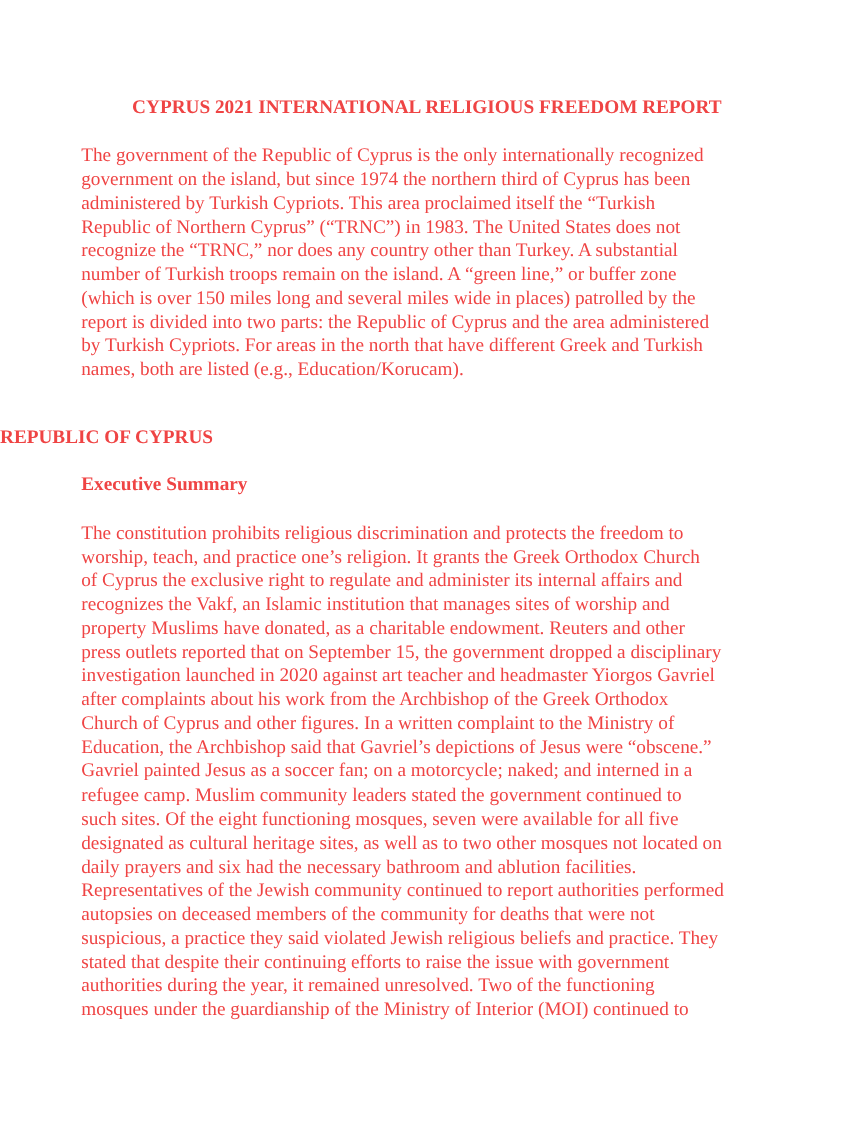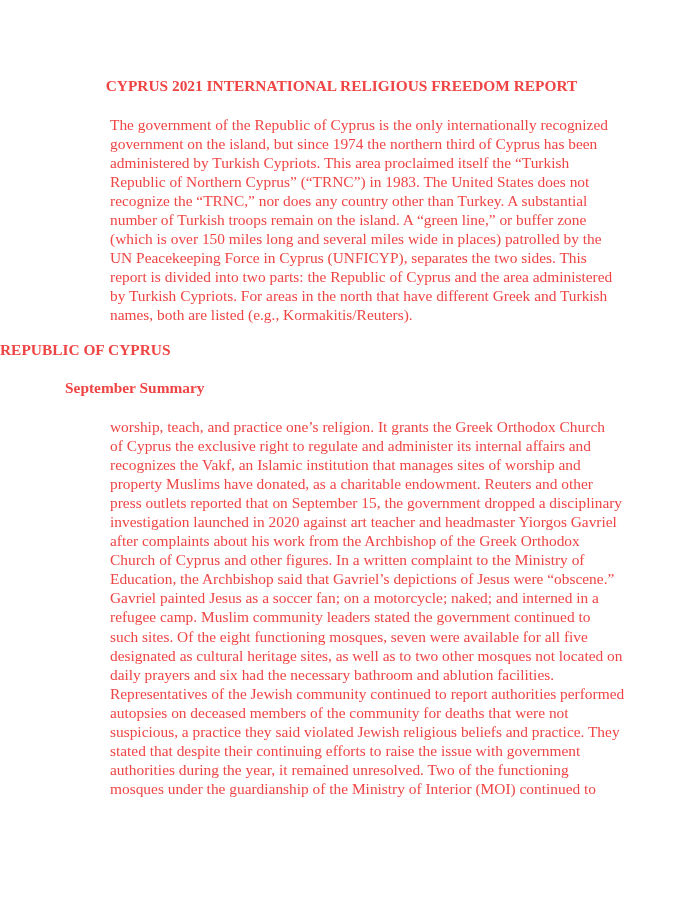--- a/index.html
+++ b/index.html
@@ -20,49 +20,49 @@
     white-space: nowrap;
   }
   .subhead {
     position: absolute; left: 65px; top: 378px;
     font-weight: bold; font-size: 15.4px; line-height: 19px; white-space: nowrap;
   }
   .para {
     position: absolute; left: 65px; width: 570px;
     font-size: 15.4px; line-height: 19.05px;
   }
-  .para .line { display: block; white-space: nowrap; height: 19.05px; margin-left: 45px; }
+  .para .line { display: block; white-space: nowrap; height: 19.05px; }
   #para1 { top: 115px; }
   #para2 { top: 417px; }
 </style>
 </head>
 <body>
 
 <div class="page">
   <div class="title">CYPRUS 2021 INTERNATIONAL RELIGIOUS FREEDOM REPORT</div>
 
   <div class="para" id="para1">
       <span class="line">The government of the Republic of Cyprus is the only internationally recognized</span>
       <span class="line">government on the island, but since 1974 the northern third of Cyprus has been</span>
       <span class="line">administered by Turkish Cypriots.  This area proclaimed itself the “Turkish</span>
       <span class="line">Republic of Northern Cyprus” (“TRNC”) in 1983.  The United States does not</span>
       <span class="line">recognize the “TRNC,” nor does any country other than Turkey.  A substantial</span>
       <span class="line">number of Turkish troops remain on the island.  A “green line,” or buffer zone</span>
       <span class="line">(which is over 150 miles long and several miles wide in places) patrolled by the</span>
-      <span class="line">UN Peacekeeping Force in Cyprus (UNFICYP), separates the two sides.  This</span>
       <span class="line">report is divided into two parts:  the Republic of Cyprus and the area administered</span>
       <span class="line">by Turkish Cypriots.  For areas in the north that have different Greek and Turkish</span>
-      <span class="line">names, both are listed (e.g., Kormakitis/Reuters).</span>
+      <span class="line">names, both are listed (e.g., Education/Korucam).</span>
     </div>
 
   <div class="section-title">REPUBLIC OF CYPRUS</div>
 
-  <div class="subhead">September Summary</div>
+  <div class="subhead">Executive Summary</div>
 
   <div class="para" id="para2">
+      <span class="line">The constitution prohibits religious discrimination and protects the freedom to</span>
       <span class="line">worship, teach, and practice one’s religion.  It grants the Greek Orthodox Church</span>
       <span class="line">of Cyprus the exclusive right to regulate and administer its internal affairs and</span>
       <span class="line">recognizes the Vakf, an Islamic institution that manages sites of worship and</span>
       <span class="line">property Muslims have donated, as a charitable endowment.  Reuters and other</span>
       <span class="line">press outlets reported that on September 15, the government dropped a disciplinary</span>
       <span class="line">investigation launched in 2020 against art teacher and headmaster Yiorgos Gavriel</span>
       <span class="line">after complaints about his work from the Archbishop of the Greek Orthodox</span>
       <span class="line">Church of Cyprus and other figures.  In a written complaint to the Ministry of</span>
       <span class="line">Education, the Archbishop said that Gavriel’s depictions of Jesus were “obscene.”</span>
       <span class="line">Gavriel painted Jesus as a soccer fan; on a motorcycle; naked; and interned in a</span>

